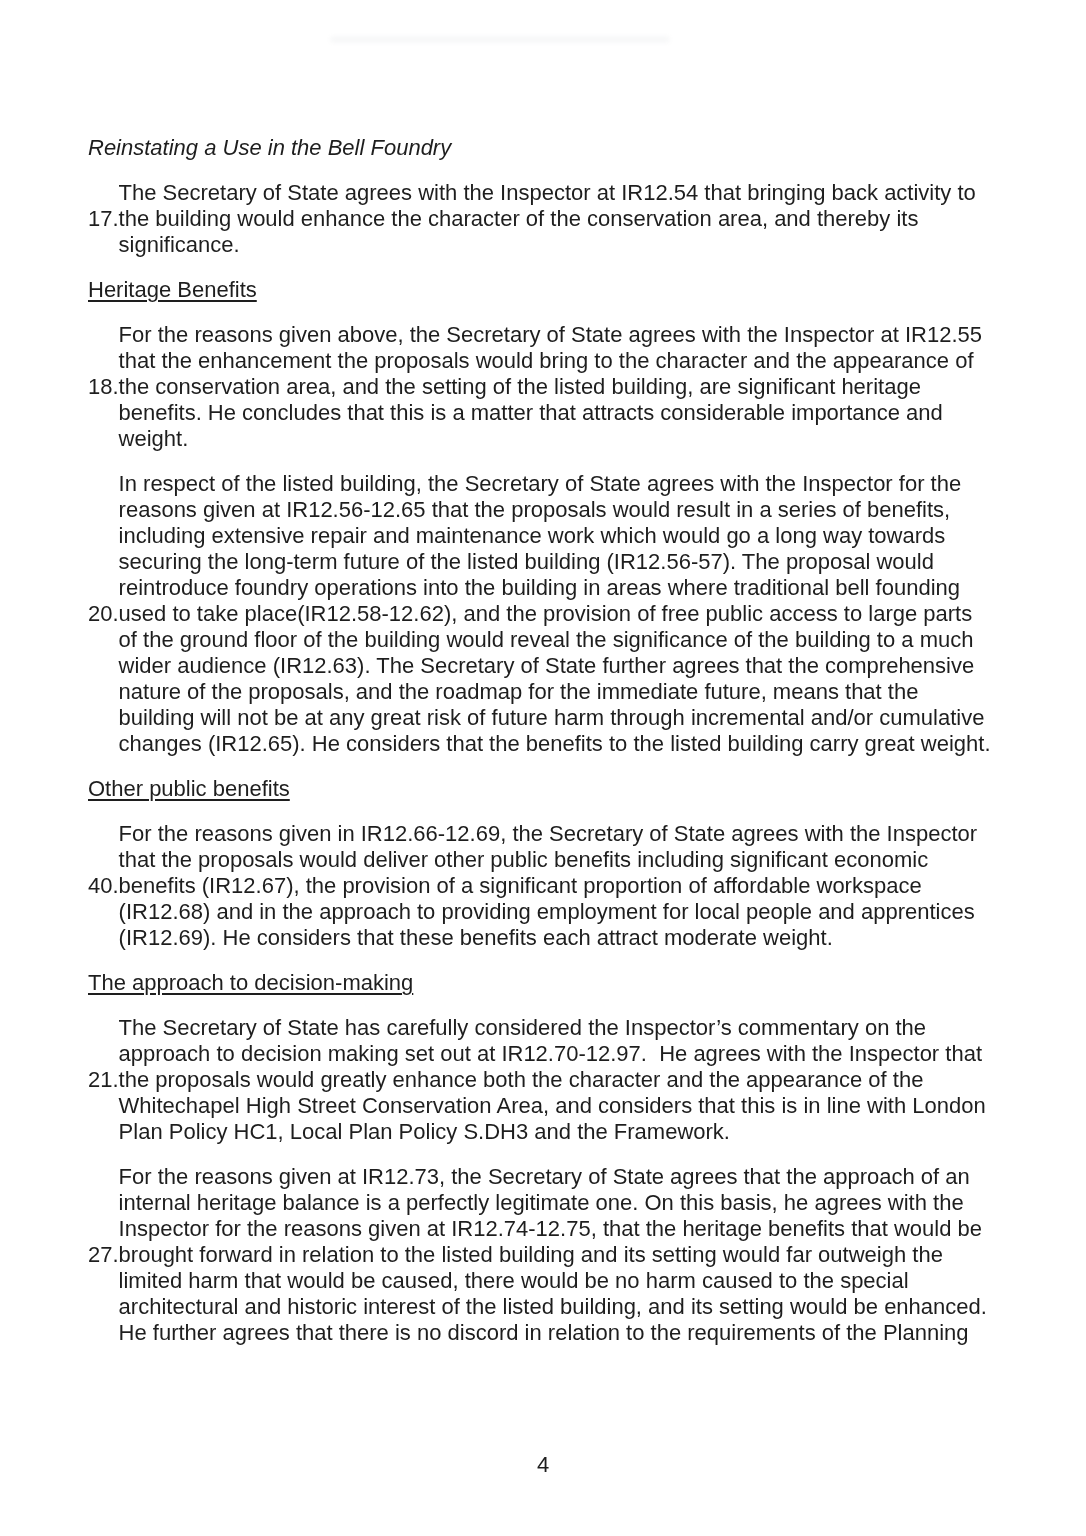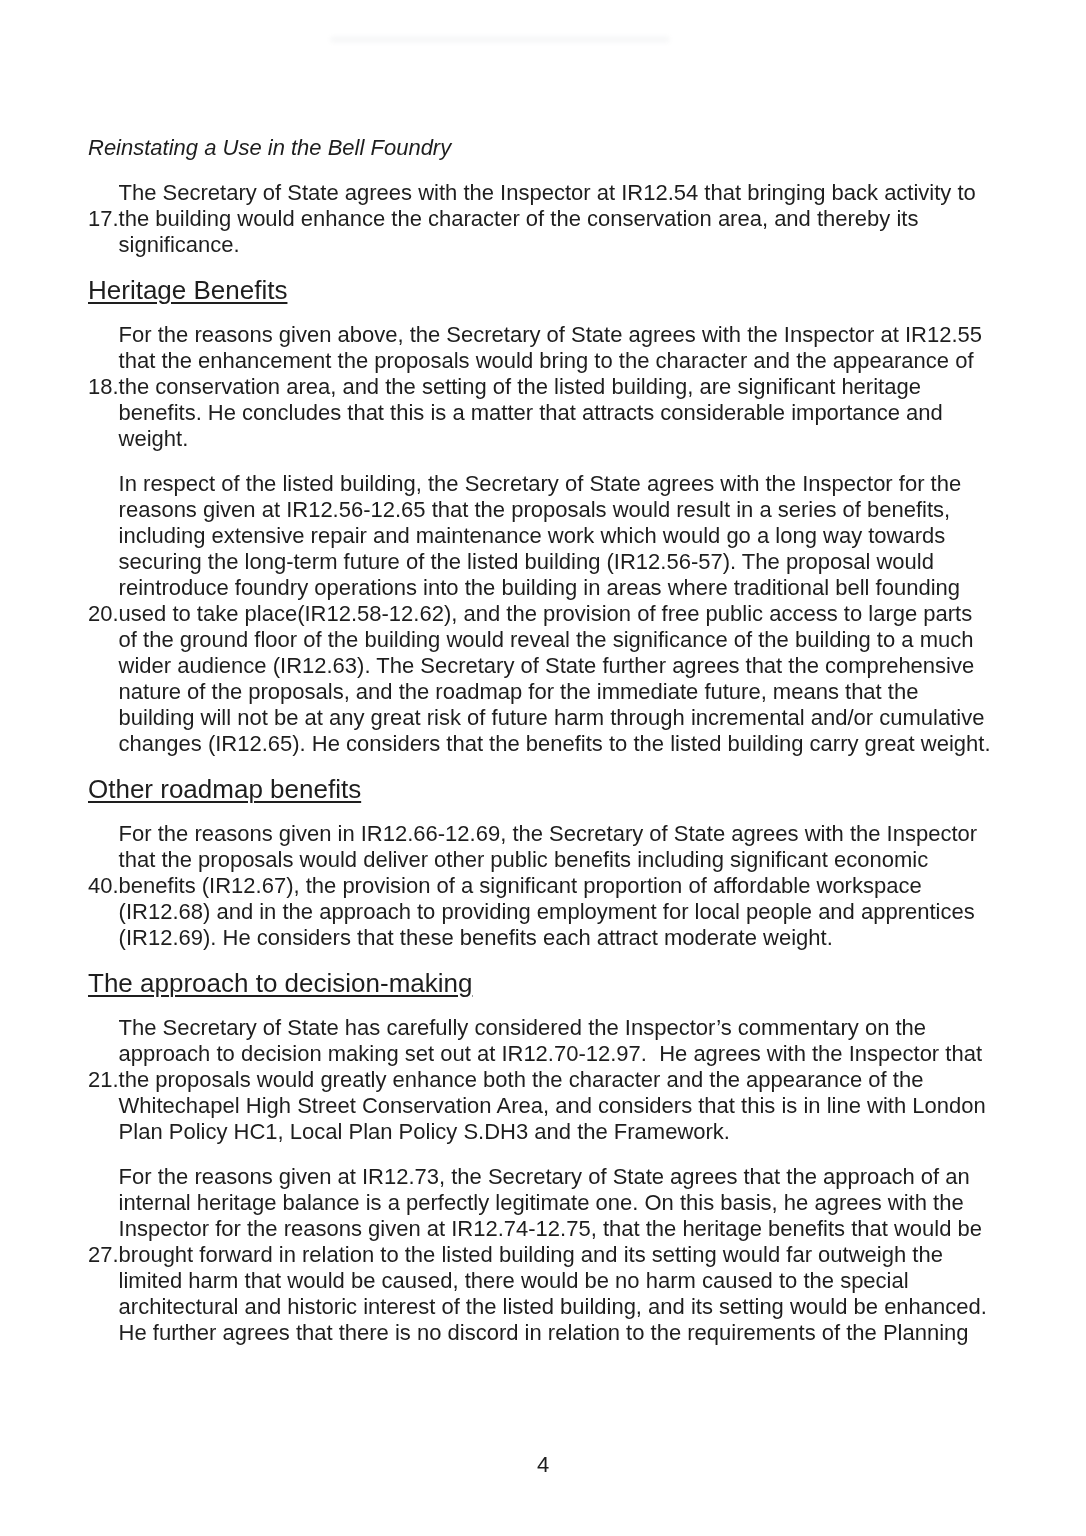--- a/index.html
+++ b/index.html
@@ -48,21 +48,21 @@
     width: 878px;
     white-space: pre-wrap;
   }
   .h-italic {
     font-style: italic;
     font-weight: normal;
     font-size: 22px;
   }
   .h-under {
     font-weight: normal;
-    font-size: 26px;
+    font-size: 22px;
     text-decoration: underline;
     text-decoration-thickness: 2px;
     text-underline-offset: 3px;
   }
   .numbered {
     display: flex;
     align-items: center;
   }
   .num {
     flex: 0 0 30px;
@@ -103,21 +103,21 @@
     <div class="block numbered">
       <span class="num">18.</span>
       <span class="txt">For the reasons given above, the Secretary of State agrees with the Inspector at IR12.55 that the enhancement the proposals would bring to the character and the appearance of the conservation area, and the setting of the listed building, are significant heritage benefits. He concludes that this is a matter that attracts considerable importance and weight.</span>
     </div>
 
     <div class="block numbered">
       <span class="num">20.</span>
       <span class="txt">In respect of the listed building, the Secretary of State agrees with the Inspector for the reasons given at IR12.56-12.65 that the proposals would result in a series of benefits, including extensive repair and maintenance work which would go a long way towards securing the long-term future of the listed building (IR12.56-57). The proposal would reintroduce foundry operations into the building in areas where traditional bell founding used to take place(IR12.58-12.62), and the provision of free public access to large parts of the ground floor of the building would reveal the significance of the building to a much wider audience (IR12.63). The Secretary of State further agrees that the comprehensive nature of the proposals, and the roadmap for the immediate future, means that the building will not be at any great risk of future harm through incremental and/or cumulative changes (IR12.65). He considers that the benefits to the listed building carry great weight.</span>
     </div>
 
-    <h3 class="block h-under">Other roadmap benefits</h3>
+    <h3 class="block h-under">Other public benefits</h3>
 
     <div class="block numbered">
       <span class="num">40.</span>
       <span class="txt">For the reasons given in IR12.66-12.69, the Secretary of State agrees with the Inspector that the proposals would deliver other public benefits including significant economic benefits (IR12.67), the provision of a significant proportion of affordable workspace (IR12.68) and in the approach to providing employment for local people and apprentices (IR12.69). He considers that these benefits each attract moderate weight.</span>
     </div>
 
     <h3 class="block h-under">The approach to decision-making</h3>
 
     <div class="block numbered">
       <span class="num">21.</span>

